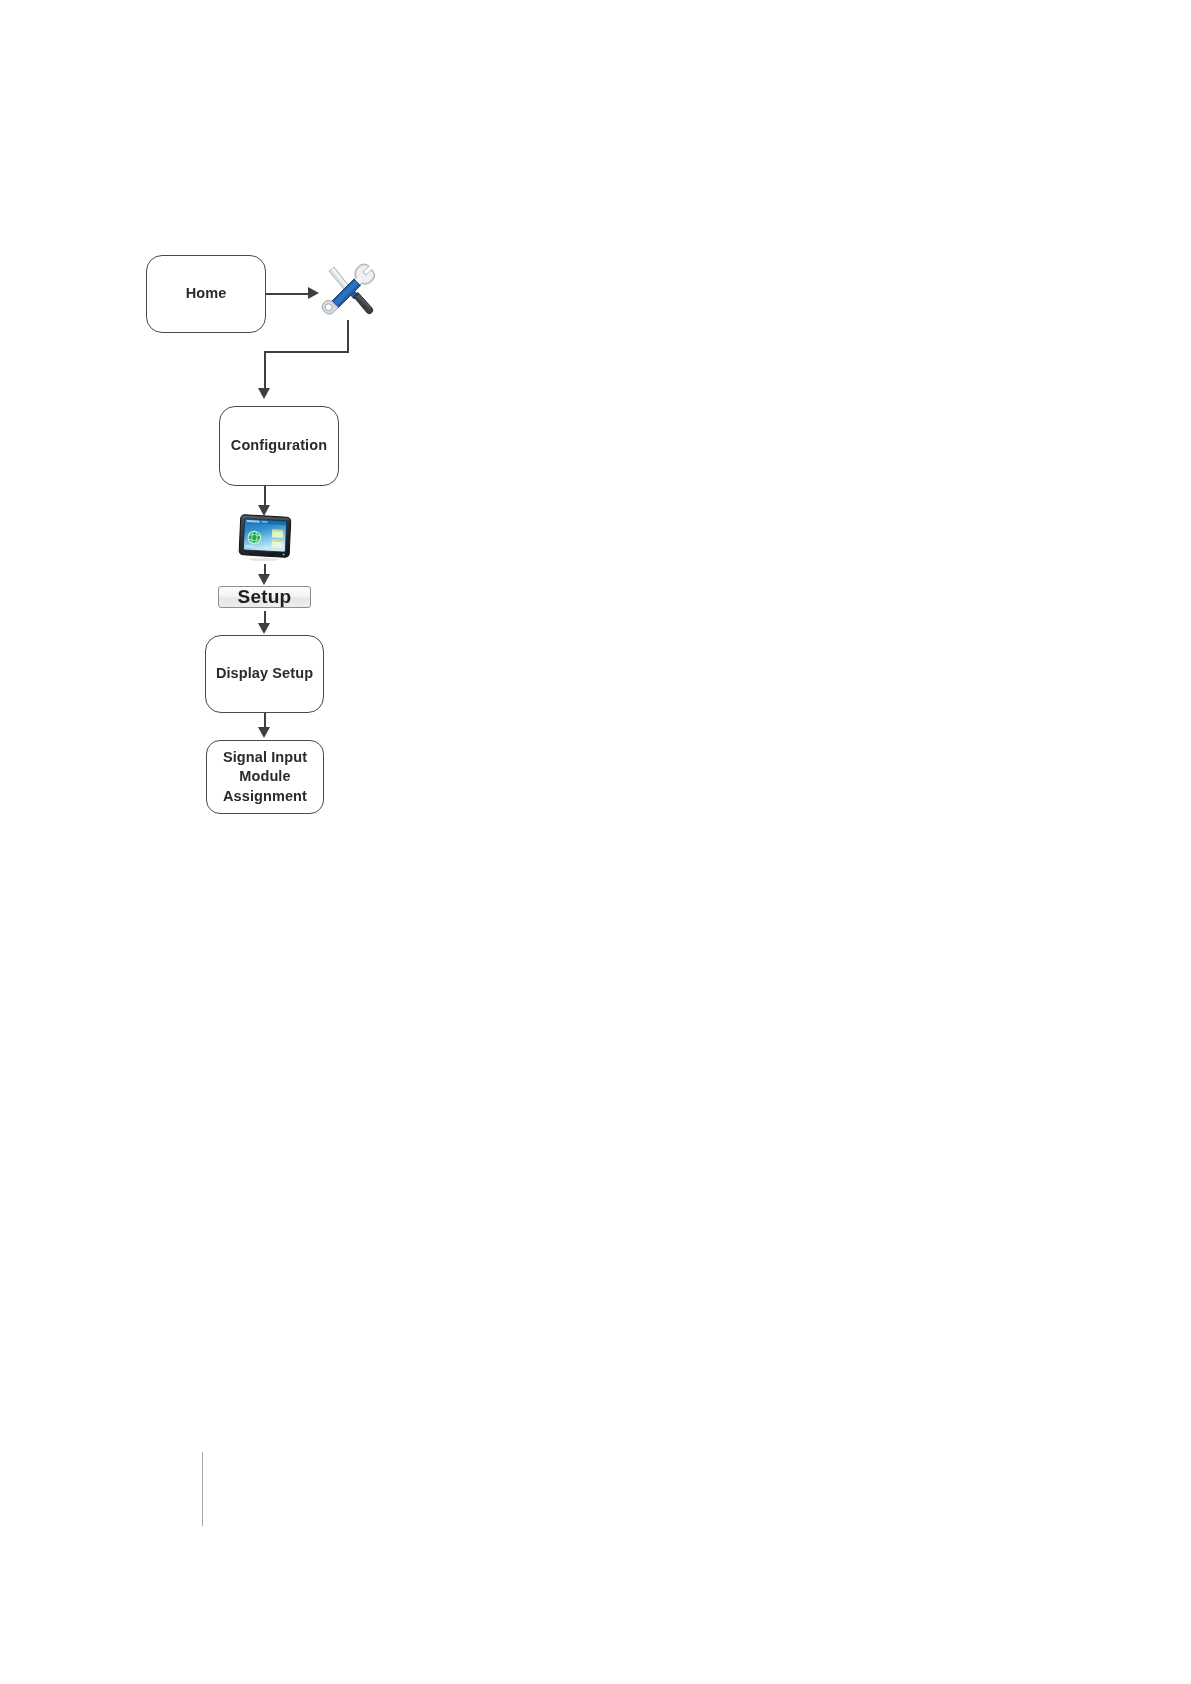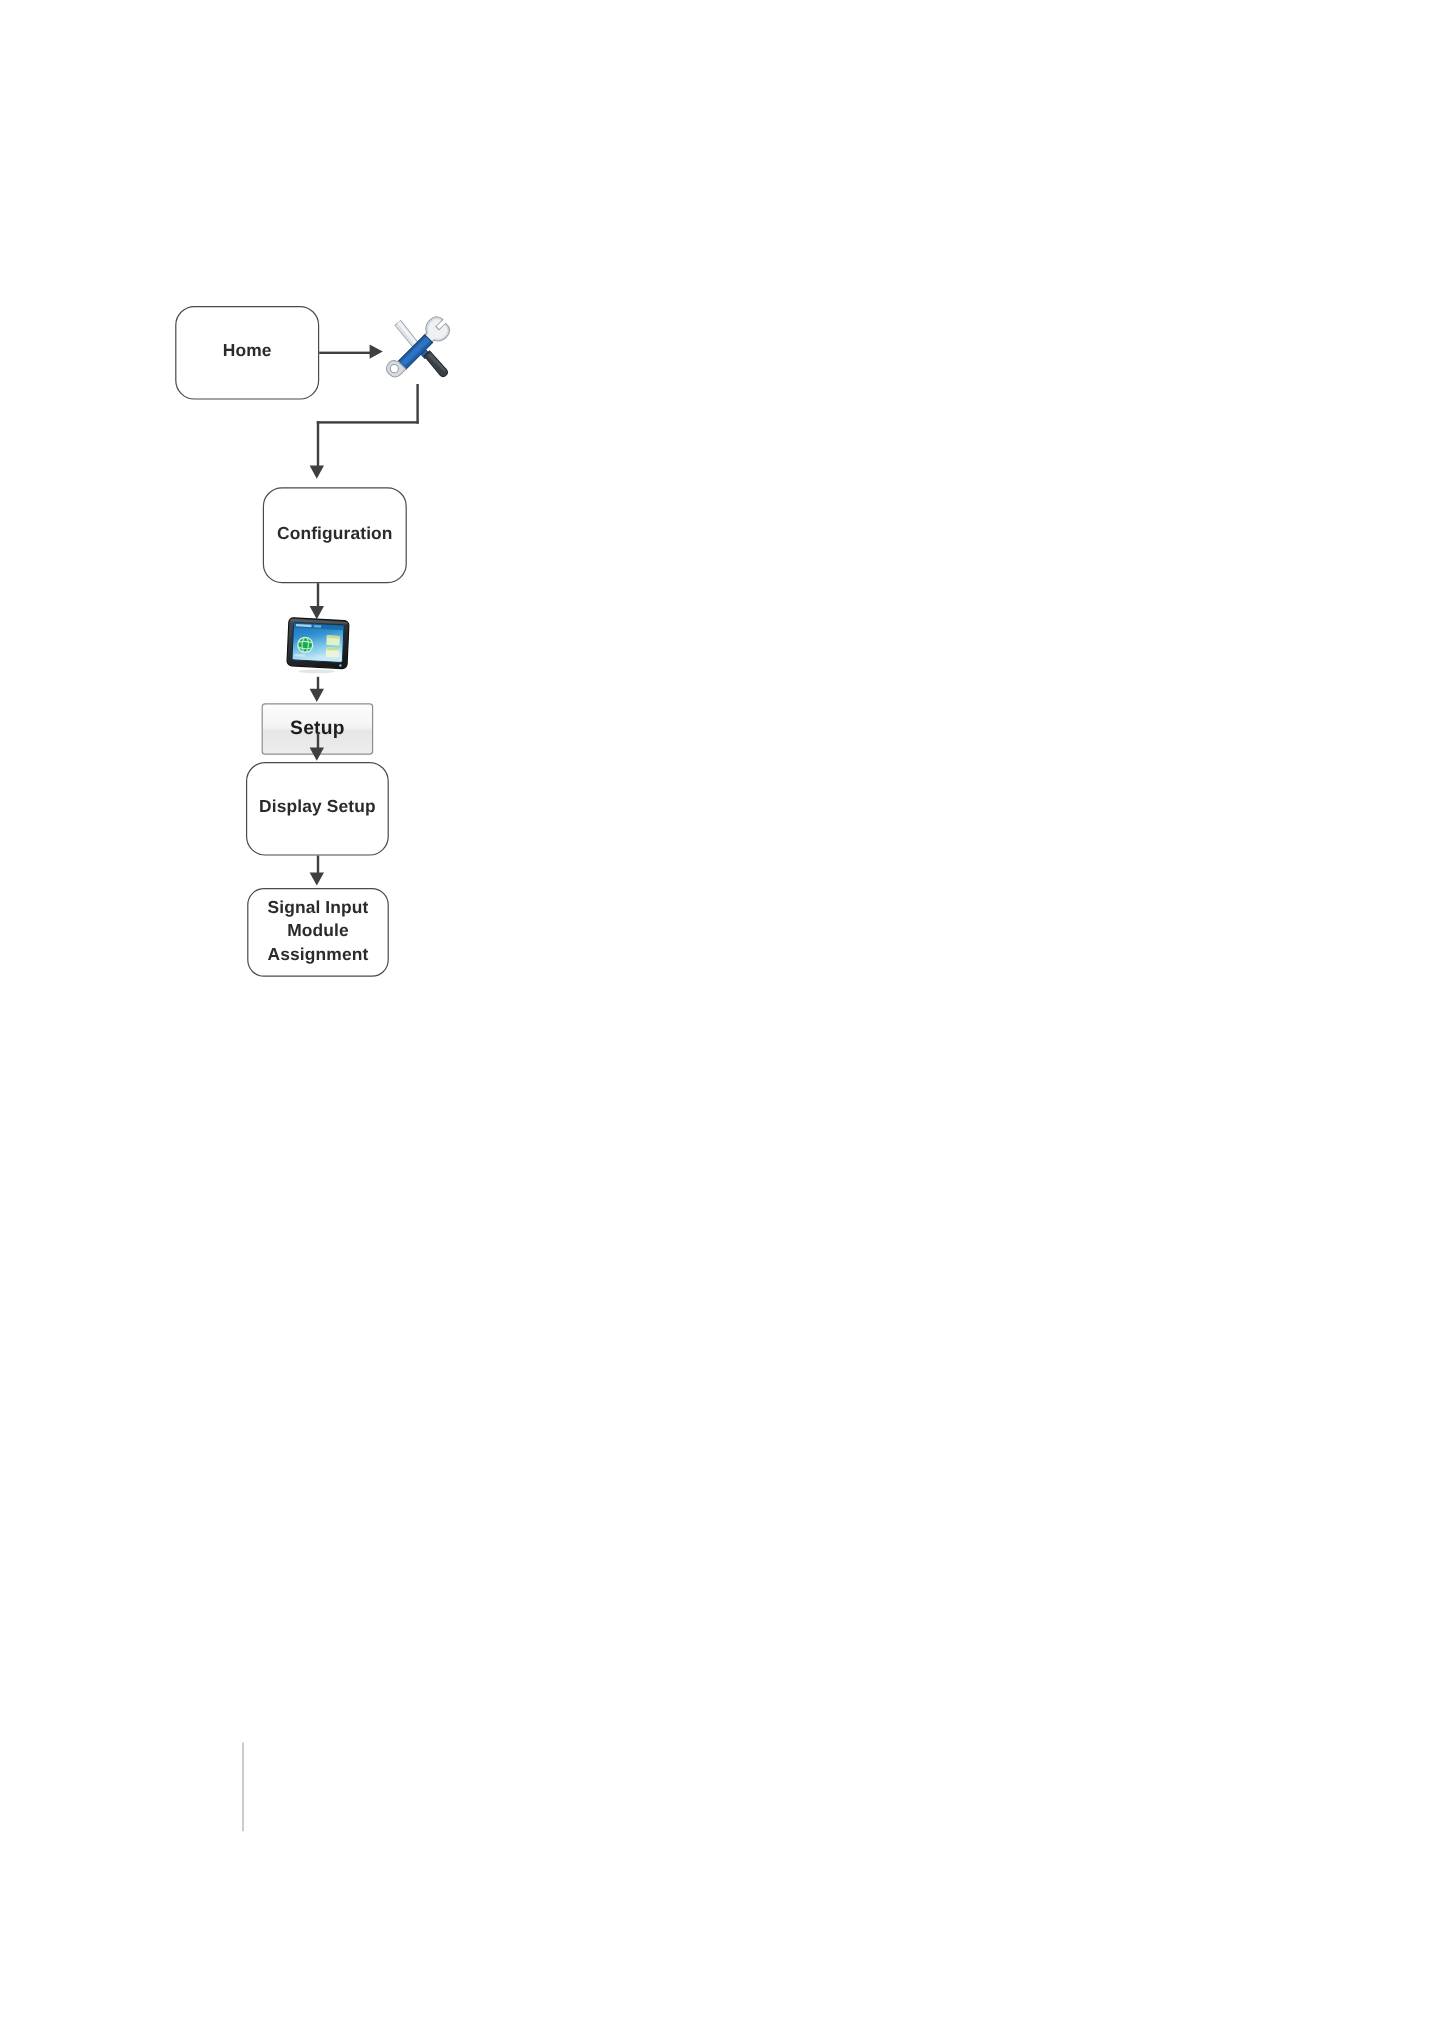--- a/index.html
+++ b/index.html
@@ -46,29 +46,29 @@
   #node-config    { left: 219px; top: 406px;  width: 120px; height: 80px; }
   #node-display   { left: 205px; top: 635px;  width: 119px; height: 78px; }
   #node-signal    { left: 206px; top: 740px;  width: 118px; height: 74px; border-radius: 14px; }
 
   
   #btn-setup {
     position: absolute;
     left: 218px;
     top: 586px;
     width: 93px;
-    height: 43px;
+    height: 22px;
     box-sizing: border-box;
     border: 1px solid #8d8d8d;
     border-radius: 3px;
     background: linear-gradient(to bottom, #fdfdfd 0%, #f4f4f4 45%, #e6e6e6 55%, #ededed 100%);
     display: flex;
     align-items: center;
     justify-content: center;
-    font-size: 16px;
+    font-size: 19px;
     font-weight: bold;
     color: #1e1e1e;
     letter-spacing: 0.2px;
     text-align: right;
   }
 
   
   .conn {
     position: absolute;
     background: #3f3f3f;

